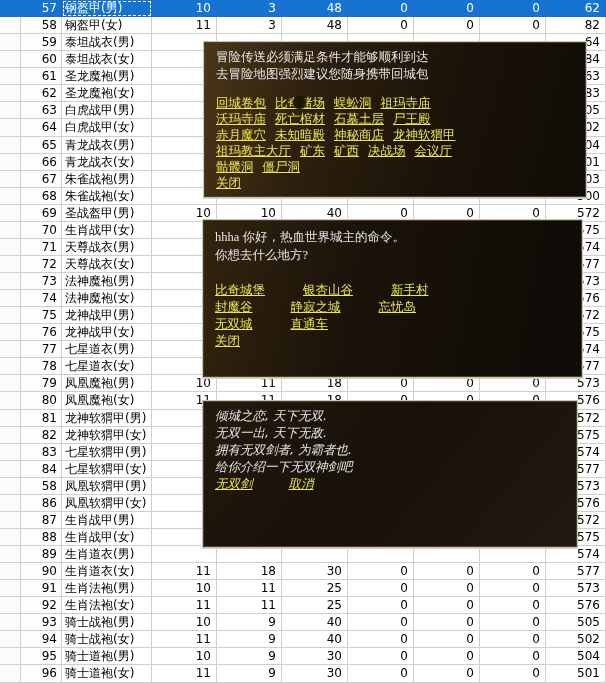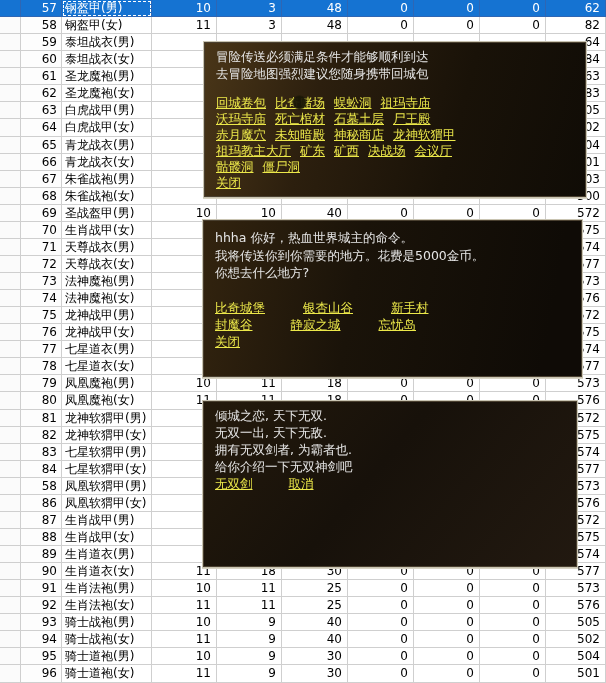--- a/index.html
+++ b/index.html
@@ -32,24 +32,24 @@
     position:absolute;box-sizing:border-box;color:#e6e6e6;
     font-size:12.5px;
     border:1px solid #c9c4b2;
     box-shadow:inset 0 0 0 1px #4a4030,0 1px 0 #d8d4c4;
     padding:6px 12px 12px 12px;
   }
   #dialog1{left:203px;top:41px;width:384px;height:157px;
     background:linear-gradient(105deg,#4a3618 0%,#2c1f0e 30%,#191208 65%,#100c06 100%);}
   #dialog2{left:202px;top:219px;width:381px;height:159px;
     background:linear-gradient(100deg,#33240f 0%,#1a1309 40%,#0f0b06 90%);}
-  #dialog3{left:202px;top:400px;width:376px;height:168px;
-    background:linear-gradient(130deg,#241a0c 0%,#17110a 45%,#221910 100%);}
+  #dialog3{left:202px;top:400px;width:376px;height:148px;
+    background:linear-gradient(130deg,#241a0c 0%,#17110a 45%,#221910 100%);font-style:italic;}
   .dlg-text{line-height:17px;}
-  #dialog2 .dlg-text{line-height:17.5px;padding-top:3px;}
+  #dialog2 .dlg-text{line-height:17.5px;padding-top:3px;font-family:Liberation Serif, serif;}
   .dlg-links{margin-top:13px;line-height:16px;}
   #dialog2 .dlg-links{margin-top:17px;line-height:17px;}
   #dialog3 .dlg-links{margin-top:0;line-height:17px;}
   .dlg-link{
     color:var(--link-color,#ece84a);text-decoration:underline;cursor:pointer;
   }
   #dialog1 .dlg-link{margin-right:9px;}
   #dialog2 .dlg-link{margin-right:38px;}
   #dialog3 .dlg-link{margin-right:36px;}
   
@@ -477,26 +477,26 @@
         <div><span class="dlg-link">赤月魔穴</span><span class="dlg-link">未知暗殿</span><span class="dlg-link">神秘商店</span><span class="dlg-link">龙神软猬甲</span></div>
         <div><span class="dlg-link">祖玛教主大厅</span><span class="dlg-link">矿东</span><span class="dlg-link">矿西</span><span class="dlg-link">决战场</span><span class="dlg-link">会议厅</span></div>
         <div><span class="dlg-link">骷髅洞</span><span class="dlg-link">僵尸洞</span></div>
         <div><span class="dlg-link">关闭</span></div>
       </div>
   </div>
 
   <div class="dialog" id="dialog2">
     <div class="dlg-text">
         <div>hhha 你好，热血世界城主的命令。</div>
-        <div>我将传送你到你需要的地方。花费是5000金币。</div>
         <div>你想去什么地方?</div>
       </div>
     <div class="dlg-links">
         <div><span class="dlg-link">比奇城堡</span><span class="dlg-link">银杏山谷</span><span class="dlg-link">新手村</span></div>
         <div><span class="dlg-link">封魔谷</span><span class="dlg-link">静寂之城</span><span class="dlg-link">忘忧岛</span></div>
+        <div><span class="dlg-link">无双城</span><span class="dlg-link">直通车</span></div>
         <div><span class="dlg-link">关闭</span></div>
       </div>
   </div>
 
   <div class="dialog" id="dialog3">
     <div class="dlg-text">
         <div>倾城之恋, 天下无双.</div>
         <div>无双一出, 天下无敌.</div>
         <div>拥有无双剑者, 为霸者也.</div>
         <div>给你介绍一下无双神剑吧</div>

